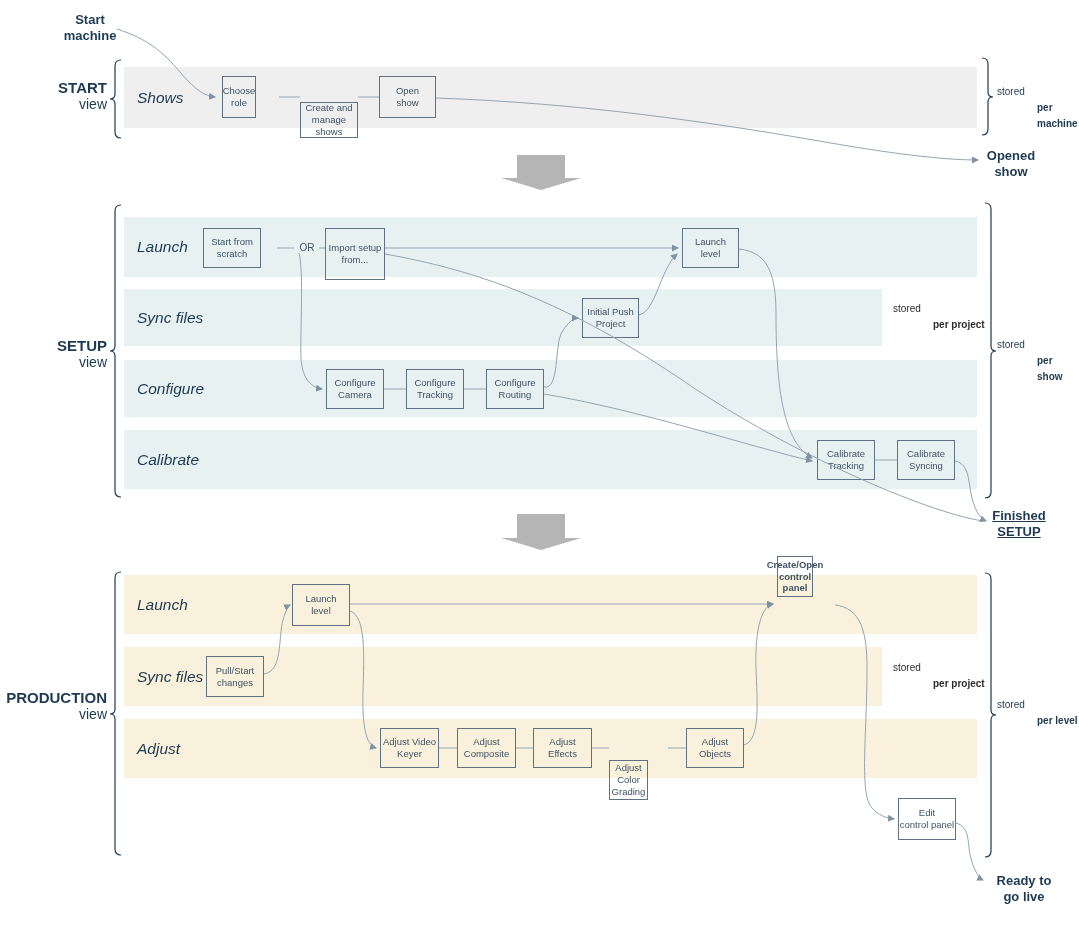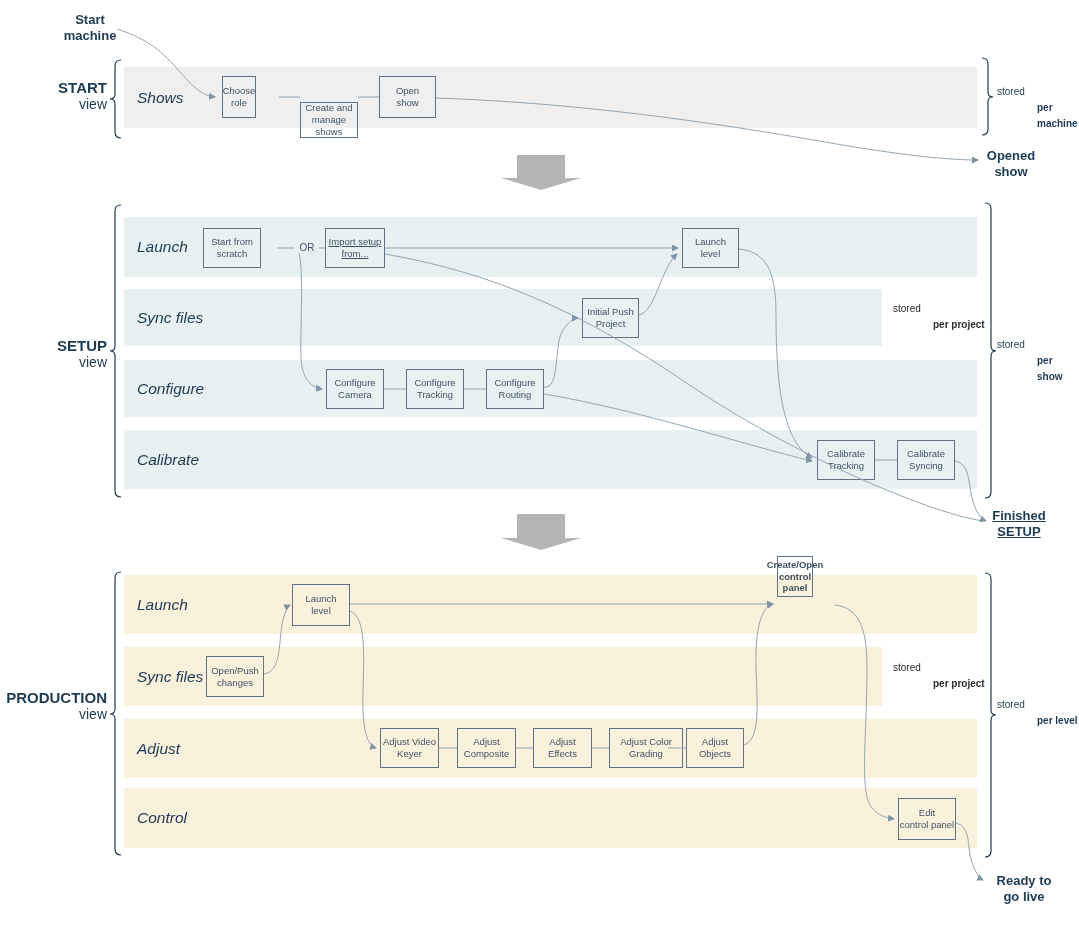--- a/index.html
+++ b/index.html
@@ -55,63 +55,60 @@
 
   <div class="lane prod" style="left:124px;top:575px;width:853px;height:59px;">
     <span class="lane-label">Launch</span>
   </div>
   <div class="lane prod" style="left:124px;top:647px;width:758px;height:59px;">
     <span class="lane-label">Sync files</span>
   </div>
   <div class="lane prod" style="left:124px;top:719px;width:853px;height:59px;">
     <span class="lane-label">Adjust</span>
   </div>
-  <div class="lane prod" style="left:124px;top:788px;width:853px;height:60px;">
-    <span class="lane-label">Control</span>
-  </div>
 
   <div class="box" style="left:222px;top:76px;width:34px;height:42px;">Choose
 role</div>
   <div class="box" style="left:300px;top:74px;width:58px;height:36px;margin-top:28px;">Create and
 manage
 shows</div>
   <div class="box" style="left:379px;top:76px;width:57px;height:42px;">Open
 show</div>
 
   <div class="box" style="left:203px;top:228px;width:58px;height:40px;">Start from
 scratch</div>
   <div class="or" style="left:296px;top:242px;width:22px;">OR</div>
-  <div class="box" style="left:325px;top:228px;width:60px;height:40px;text-decoration:underline;">Import setup
+  <div class="box" style="left:325px;top:228px;width:60px;height:52px;">Import setup
 from...</div>
   <div class="box" style="left:682px;top:228px;width:57px;height:40px;">Launch
 level</div>
   <div class="box" style="left:582px;top:298px;width:57px;height:40px;">Initial Push
 Project</div>
   <div class="box" style="left:326px;top:369px;width:58px;height:40px;">Configure
 Camera</div>
   <div class="box" style="left:406px;top:369px;width:58px;height:40px;">Configure
 Tracking</div>
   <div class="box" style="left:486px;top:369px;width:58px;height:40px;">Configure
 Routing</div>
   <div class="box" style="left:817px;top:440px;width:58px;height:40px;">Calibrate
 Tracking</div>
   <div class="box" style="left:897px;top:440px;width:58px;height:40px;">Calibrate
 Syncing</div>
 
   <div class="box" style="left:292px;top:584px;width:58px;height:42px;">Launch
 level</div>
-  <div class="box" style="left:206px;top:656px;width:58px;height:41px;">Open/Push
+  <div class="box" style="left:206px;top:656px;width:58px;height:41px;">Pull/Start
 changes</div>
   <div class="box" style="left:380px;top:728px;width:59px;height:40px;">Adjust Video
 Keyer</div>
   <div class="box" style="left:457px;top:728px;width:59px;height:40px;">Adjust
 Composite</div>
   <div class="box" style="left:533px;top:728px;width:59px;height:40px;">Adjust
 Effects</div>
-  <div class="box" style="left:609px;top:728px;width:74px;height:40px;">Adjust Color
+  <div class="box" style="left:609px;top:760px;width:39px;height:40px;">Adjust Color
 Grading</div>
   <div class="box" style="left:686px;top:728px;width:58px;height:40px;">Adjust
 Objects</div>
   <div class="box" style="left:777px;top:556px;width:36px;height:41px;font-weight:bold;">Create/Open
 control panel</div>
   <div class="box" style="left:898px;top:798px;width:58px;height:42px;">Edit
 control panel</div>
 
   <svg class="overlay" width="1079" height="925" viewBox="0 0 1079 925">
     <defs>

